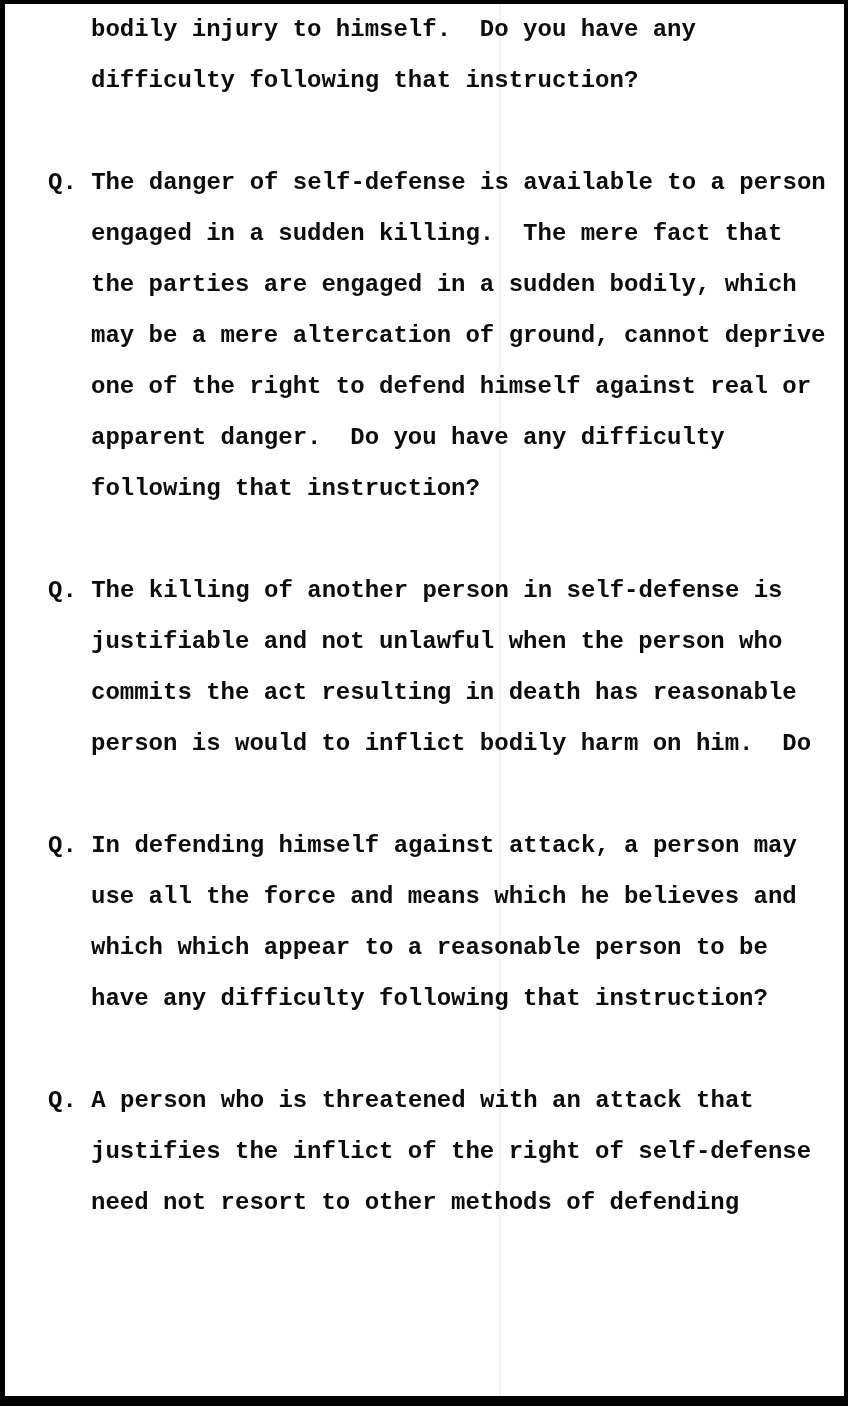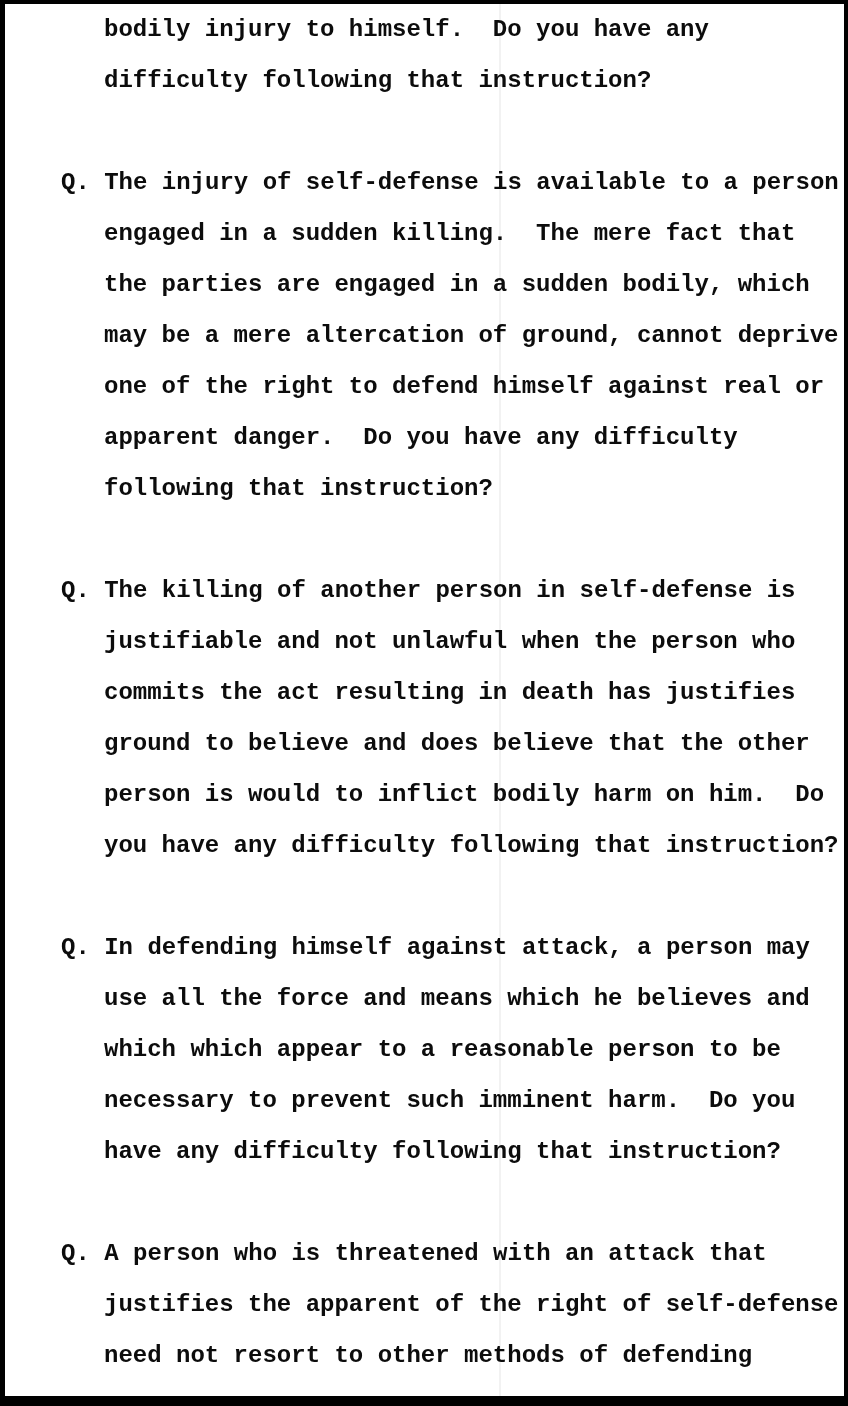--- a/index.html
+++ b/index.html
@@ -21,21 +21,21 @@
     font-family: "Liberation Mono", "DejaVu Sans Mono", monospace;
     font-weight: 700;
     font-size: 24px;
     line-height: 51px;
     color: #0c0c0c;
   }
   .doc {
     padding: 0 0 0 40px;
   }
   .para {
-    margin: 0 0 51px 16px;
+    margin: 0 0 51px 3px;
   }
   .para:last-child {
     margin-bottom: 0;
   }
   .line {
     white-space: pre;
     letter-spacing: 0px;
   }
   .line.cont {
     padding-left: 43px;
@@ -54,42 +54,39 @@
 <body>
 
 <div class="page">
   <div class="scan-line"></div>
   <div class="doc" id="doc">
       <div class="para">
         <div class="line cont">bodily injury to himself.  Do you have any</div>
         <div class="line cont">difficulty following that instruction?</div>
       </div>
       <div class="para">
-        <div class="line">Q. The injury of self-defense is available to a person</div>
+        <div class="line">Q. The danger of self-defense is available to a person</div>
         <div class="line cont">engaged in a sudden killing.  The mere fact that</div>
         <div class="line cont">the parties are engaged in a sudden bodily, which</div>
         <div class="line cont">may be a mere altercation of ground, cannot deprive</div>
         <div class="line cont">one of the right to defend himself against real or</div>
         <div class="line cont">apparent danger.  Do you have any difficulty</div>
         <div class="line cont">following that instruction?</div>
       </div>
       <div class="para">
         <div class="line">Q. The killing of another person in self-defense is</div>
         <div class="line cont">justifiable and not unlawful when the person who</div>
-        <div class="line cont">commits the act resulting in death has justifies</div>
-        <div class="line cont">ground to believe and does believe that the other</div>
+        <div class="line cont">commits the act resulting in death has reasonable</div>
         <div class="line cont">person is would to inflict bodily harm on him.  Do</div>
-        <div class="line cont">you have any difficulty following that instruction?</div>
       </div>
       <div class="para">
         <div class="line">Q. In defending himself against attack, a person may</div>
         <div class="line cont">use all the force and means which he believes and</div>
         <div class="line cont">which which appear to a reasonable person to be</div>
-        <div class="line cont">necessary to prevent such imminent harm.  Do you</div>
         <div class="line cont">have any difficulty following that instruction?</div>
       </div>
       <div class="para">
         <div class="line">Q. A person who is threatened with an attack that</div>
-        <div class="line cont">justifies the apparent of the right of self-defense</div>
+        <div class="line cont">justifies the inflict of the right of self-defense</div>
         <div class="line cont">need not resort to other methods of defending</div>
       </div>
     </div>
 </div>
 
 </body></html>

